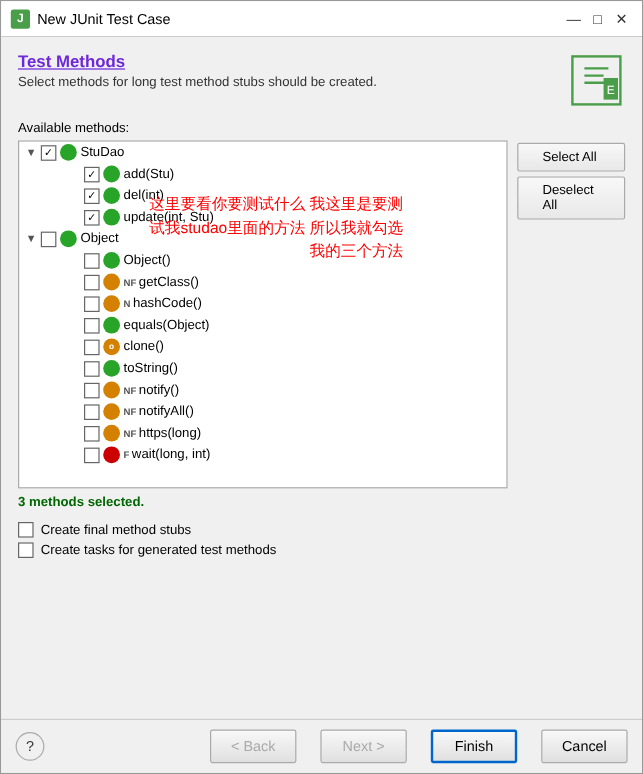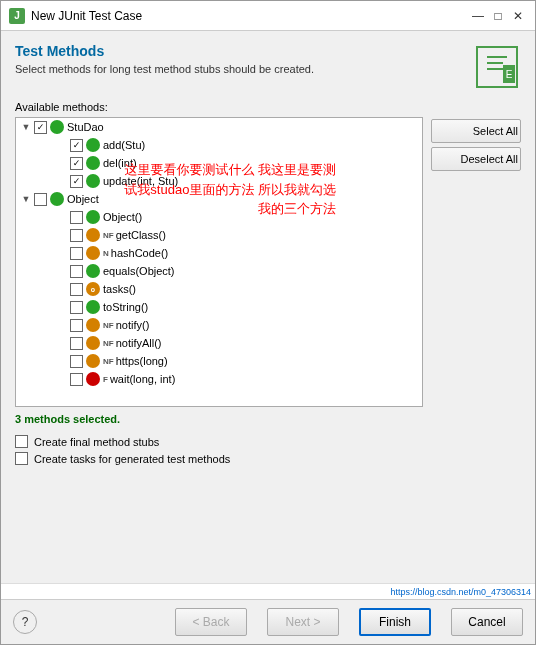--- a/index.html
+++ b/index.html
@@ -73,22 +73,23 @@
     .header-section {
       display: flex;
       align-items: flex-start;
       justify-content: space-between;
       margin-bottom: 10px;
     }
     .header-left {}
     .header-title {
       font-size: 14px;
       font-weight: bold;
-      color: #0369a1;
+      color: #6d28d9;
       margin-bottom: 4px;
+      text-decoration: underline;
     }
     .header-subtitle {
       font-size: 11px;
       color: #333;
     }
     .header-icon {
       width: 48px;
       height: 48px;
       display: flex;
       align-items: center;
@@ -119,27 +120,27 @@
     .tree-container::-webkit-scrollbar-thumb { background: #aaa; border: 1px solid #999; }
 
     .buttons-panel {
       display: flex;
       flex-direction: column;
       gap: 4px;
       padding-top: 2px;
     }
     .action-btn {
       width: 90px;
-      padding: 5px 2px;
+      padding: 5px 20px;
       background: linear-gradient(to bottom, #f8f8f8, #e8e8e8);
       border: 1px solid #aaa;
       border-radius: 2px;
       cursor: pointer;
       font-size: 11px;
-      text-align: right;
+      text-align: left;
       color: #000;
     }
 
     
     .tree-item {
       display: flex;
       align-items: center;
       padding: 1px 4px;
       min-height: 18px;
       cursor: pointer;
@@ -404,21 +405,21 @@
           <span class="expand-icon" style="width:12px;"></span>
           <span class="checkbox"></span>
           <span class="node-icon icon-green"></span>
           <span class="node-label">equals(Object)</span>
         </div>
 
         <div class="tree-item indent-3">
           <span class="expand-icon" style="width:12px;"></span>
           <span class="checkbox"></span>
           <span class="node-icon icon-orange" style="font-size:7px;">o</span>
-          <span class="node-label">tasks()</span>
+          <span class="node-label">clone()</span>
         </div>
 
         <div class="tree-item indent-3">
           <span class="expand-icon" style="width:12px;"></span>
           <span class="checkbox"></span>
           <span class="node-icon icon-green"></span>
           <span class="node-label">toString()</span>
         </div>
 
         <div class="tree-item indent-3">
@@ -473,23 +474,20 @@
         <span class="small-checkbox"></span>
         <span class="checkbox-label">Create final method stubs</span>
       </div>
       <div class="checkbox-row">
         <span class="small-checkbox"></span>
         <span class="checkbox-label">Create tasks for generated test methods</span>
       </div>
     </div>
   </div>
 
-  <div class="url-bar">
-    <span class="url-text">https://blog.csdn.net/m0_47306314</span>
-  </div>
 
   <div class="footer">
     <div class="footer-left">
       <button class="help-btn">?</button>
     </div>
     <div class="footer-buttons">
       <button class="footer-btn disabled">&lt; Back</button>
       <button class="footer-btn disabled">Next &gt;</button>
       <button class="footer-btn finish">Finish</button>
       <button class="footer-btn">Cancel</button>

